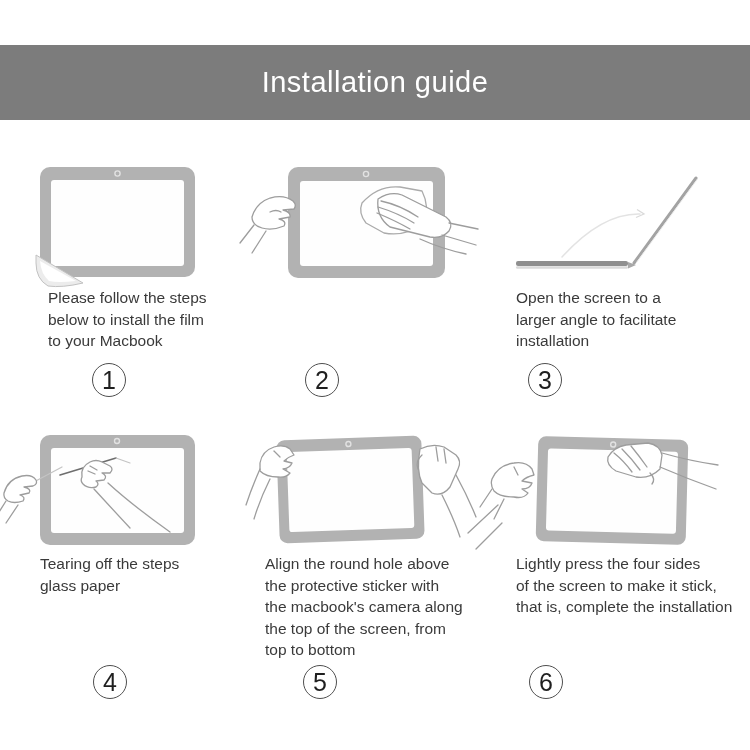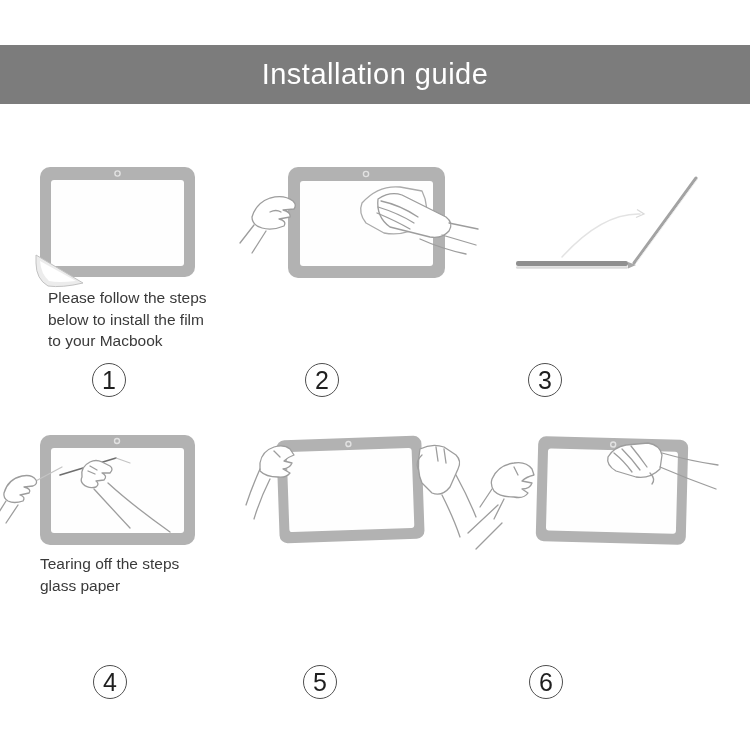--- a/index.html
+++ b/index.html
@@ -2,21 +2,21 @@
 <html><head>
 <meta charset="utf-8">
 <style>
   html,body{margin:0;padding:0;}
   body{
     width:750px;height:750px;position:relative;background:#ffffff;
     font-family:"Liberation Sans","DejaVu Sans",sans-serif;
     overflow:hidden;
   }
   .header-bar{
-    position:absolute;left:0;top:45px;width:750px;height:59px;
+    position:absolute;left:0;top:45px;width:750px;height:75px;
     background:#7c7c7c;display:flex;align-items:center;justify-content:center;
   }
   .header-title{
     color:#ffffff;font-size:29px;font-weight:400;letter-spacing:0.5px;
   }
   .panel{position:absolute;}
   .row1{top:150px;height:250px;}
   .row2{top:420px;height:290px;}
   .p1,.p4{left:20px;width:220px;}
   .p2,.p5{left:250px;width:230px;}
@@ -116,20 +116,23 @@
     <svg width="250" height="125" viewBox="0 0 250 125">
       <path class="faint" d="M 72,92 Q 112,48 150,49" style="stroke:#e3e3e3;stroke-width:1.5"></path>
       <path d="M 147,44.5 L 154,49 L 146,52.5" fill="none" stroke="#dadada" stroke-width="1.3"></path>
       <rect x="26" y="96" width="112" height="5" rx="2" fill="#8f8f8f"></rect>
       <rect x="26" y="101.2" width="112" height="2.6" rx="1.3" fill="#dadada"></rect>
       <polygon points="138,97 146,100 138,103.5" fill="#a8a8a8"></polygon>
       <line x1="144" y1="98" x2="206" y2="13" stroke="#a3a3a3" stroke-width="3" stroke-linecap="round"></line>
       <line x1="146.5" y1="97.5" x2="207.5" y2="14" stroke="#ebebeb" stroke-width="1"></line>
     </svg>
   </div>
+  <div class="caption">Open the screen to a
+larger angle to facilitate
+installation</div>
   <div class="badge">3</div>
 </div>
 
 <div class="panel row2 p4">
   <div class="illus">
     <svg width="250" height="128" viewBox="0 0 250 128">
       <g transform="translate(20,0)">
         <rect class="bezel" x="0" y="0" width="155" height="110" rx="10"></rect>
         <rect class="screen" x="11" y="13" width="133" height="85" rx="3"></rect>
         <circle class="cam" cx="77" cy="6" r="2.5"></circle>
@@ -171,20 +174,25 @@
       <path class="hand" d="M 170,14 Q 182,8 194,12 L 206,20 Q 212,26 208,34 L 200,52 Q 192,62 182,58 L 172,48 Q 166,36 170,14 Z"></path>
       <path class="lline" d="M 172,20 Q 165,26 168,34"></path>
       <path class="lline" d="M 186,12 L 188,26"></path>
       <path class="lline" d="M 194,14 L 196,28"></path>
       <path class="lline" d="M 206,40 Q 218,62 226,82"></path>
       <path class="lline" d="M 192,60 Q 204,84 210,102"></path>
       <path class="lline" d="M 218,98 L 248,70"></path>
       <path class="lline" d="M 226,114 L 252,88"></path>
     </svg>
   </div>
+  <div class="caption">Align the round hole above
+the protective sticker with
+the macbook's camera along
+the top of the screen, from
+top to bottom</div>
   <div class="badge">5</div>
 </div>
 
 <div class="panel row2 p6">
   <div class="illus">
     <svg width="250" height="128" viewBox="0 0 250 128">
       <g transform="rotate(1.5 120 55) translate(47,3)">
         <rect class="bezel" x="0" y="0" width="150" height="105" rx="8"></rect>
         <rect class="screen" x="10" y="12" width="130" height="82" rx="3"></rect>
         <circle class="cam" cx="75" cy="6.5" r="2.5"></circle>
@@ -197,14 +205,17 @@
       <path class="lline" d="M 160,38 Q 166,44 162,49"></path>
       <path class="lline" d="M 172,18 Q 200,26 228,30"></path>
       <path class="lline" d="M 170,32 Q 198,44 226,54"></path>
 
       <path class="hand" d="M 2,44 Q 8,30 24,28 Q 36,26 42,34 L 44,40 Q 36,42 32,46 L 42,48 Q 40,54 32,54 L 38,58 Q 34,64 24,62 Q 10,62 4,56 Q 0,50 2,44 Z"></path>
       <path class="lline" d="M 24,32 L 28,40"></path>
       <path class="lline" d="M 2,54 L -10,72"></path>
       <path class="lline" d="M 14,64 L 4,84"></path>
     </svg>
   </div>
+  <div class="caption">Lightly press the four sides
+of the screen to make it stick,
+that is, complete the installation</div>
   <div class="badge">6</div>
 </div>
 
 </body></html>

